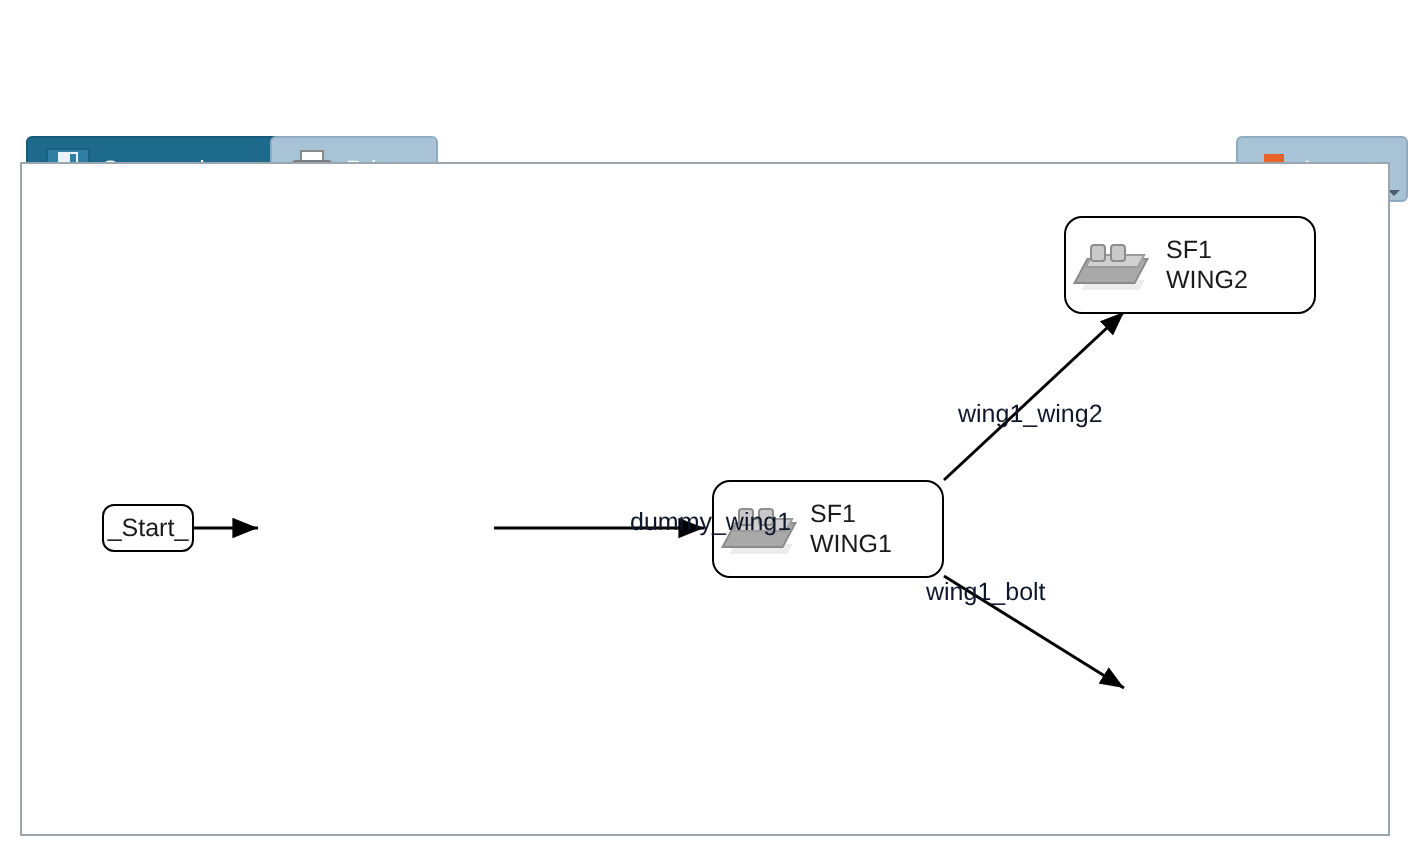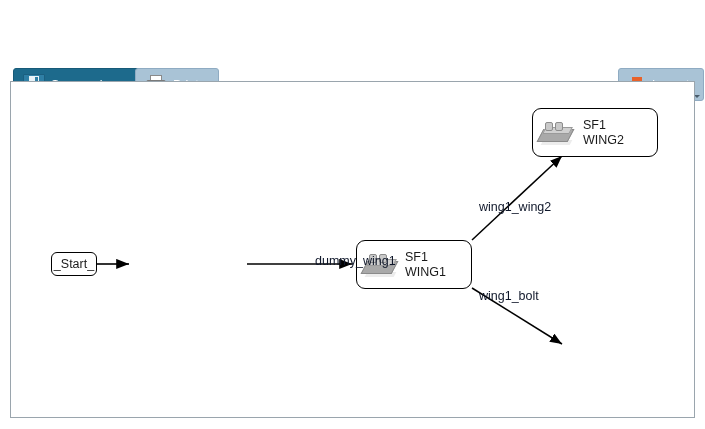--- a/index.html
+++ b/index.html
@@ -219,16 +219,16 @@
       </span>
       <span class="node-label" style="margin-left:10px;">
         <span>SF1</span>
         <span class="l2">WING2</span>
       </span>
     </div>
 
 
     <span class="edge-label" style="left:272px;top:172px;margin-left:32px;">dummy_wing1</span>
     <span class="edge-label" style="left:468px;top:118px;">wing1_wing2</span>
-    <span class="edge-label" style="left:468px;top:207px;">wing1_bolt</span>
+    <span class="edge-label" style="left:452px;top:207px;">wing1_bolt</span>
 
   </div>
 </div>
 
 </body></html>

